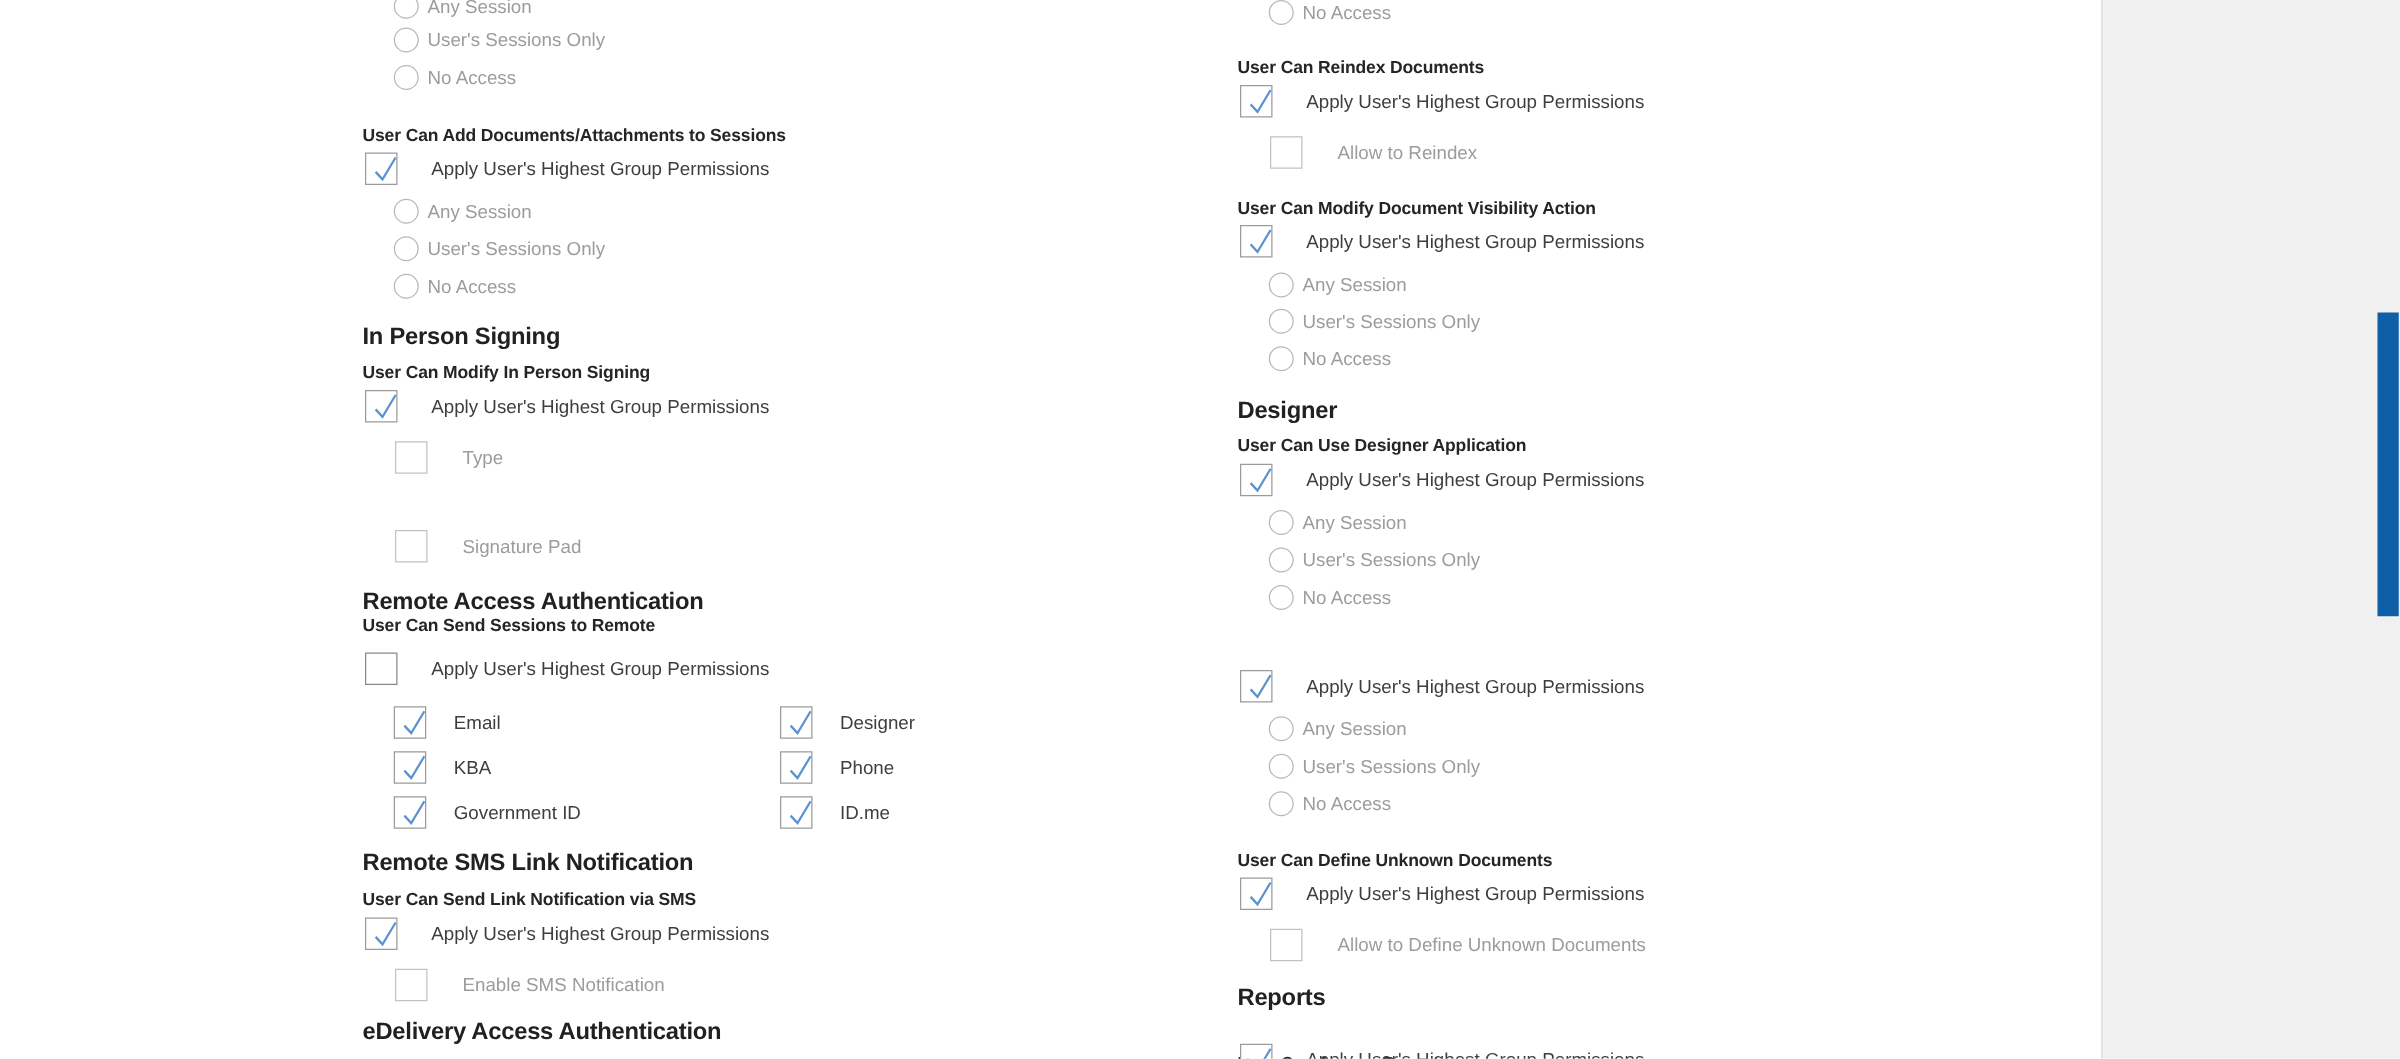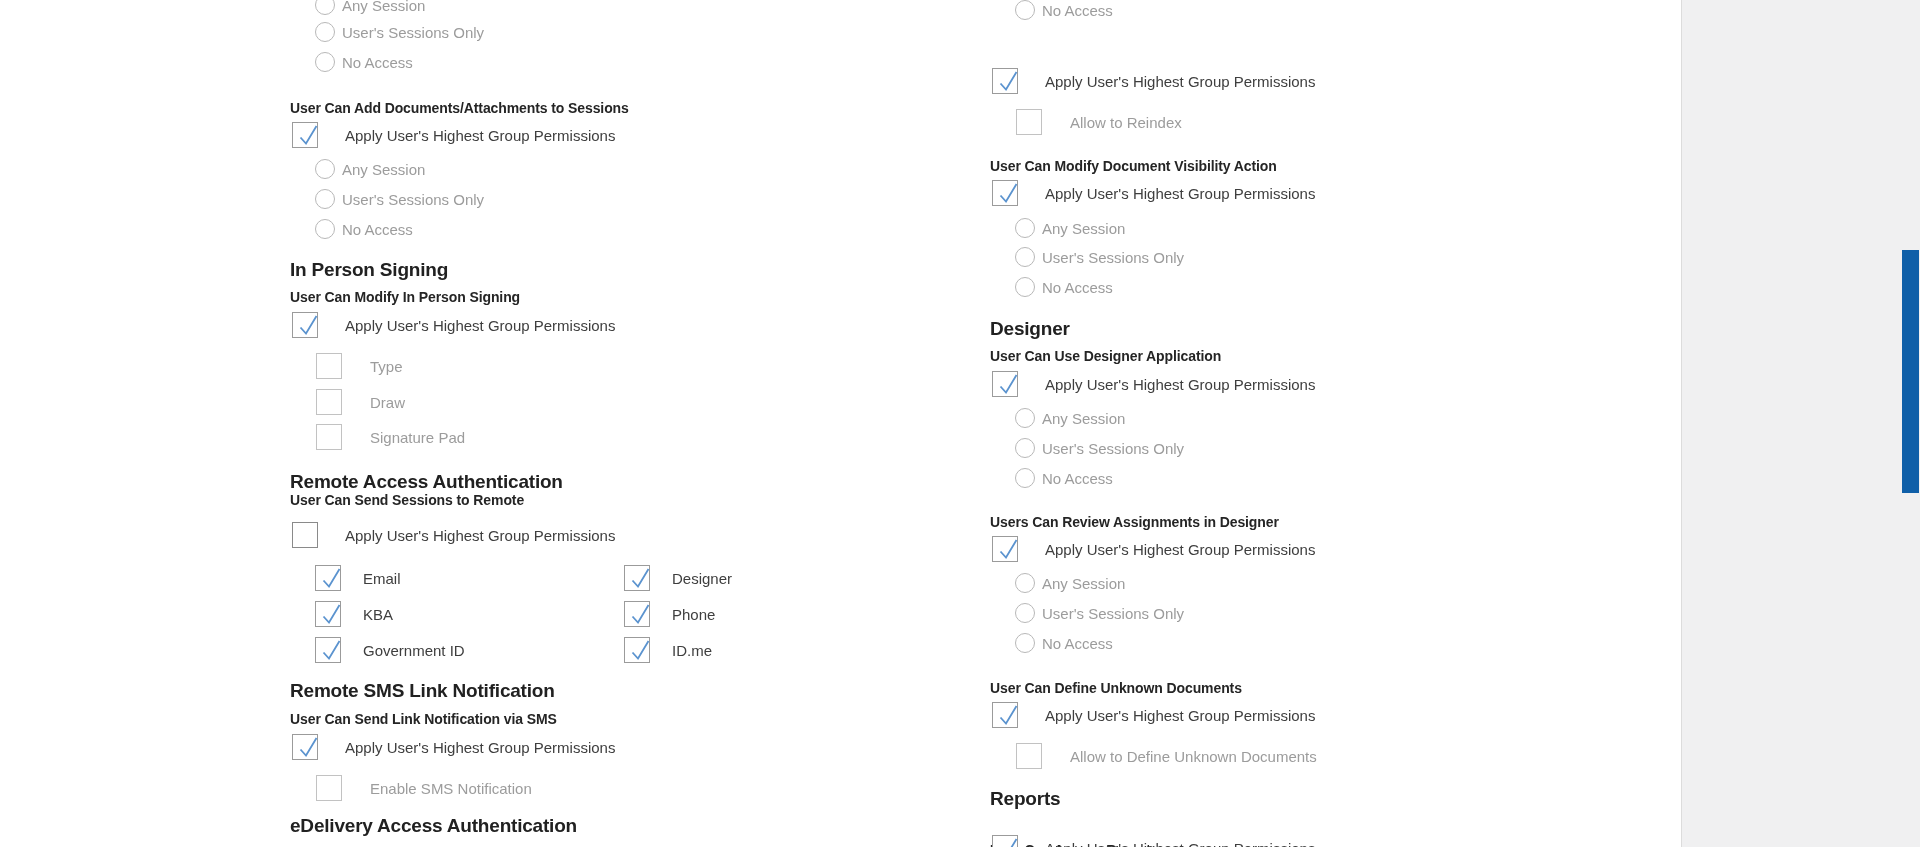--- a/index.html
+++ b/index.html
@@ -94,24 +94,20 @@
           <svg width="30" height="30" viewBox="0 0 30 30">
             <path d="M6.5 18.5 L12 24.5 L22.5 7" fill="none" stroke="#5b93cf" stroke-width="1.8"></path>
           </svg>
         </span>
         <span class="lbl">Apply User's Highest Group Permissions</span>
       </div>
       <div class="row cb-row v-sub" style="top: 353px;">
         <span class="box disabled"></span>
         <span class="lbl grey">Type</span>
       </div>
-      <div class="row cb-row v-sub" style="top: 389px;">
-        <span class="box disabled"></span>
-        <span class="lbl grey">Draw</span>
-      </div>
       <div class="row cb-row v-sub" style="top: 424px;">
         <span class="box disabled"></span>
         <span class="lbl grey">Signature Pad</span>
       </div>
       <div class="row section" style="top: 470px;">Remote Access Authentication</div>
       <div class="row subheading" style="top: 479px; margin-top: 12px;">User Can Send Sessions to Remote</div>
       <div class="row cb-row v-apply" style="top: 522px;">
         <span class="box unchecked-active"></span>
         <span class="lbl">Apply User's Highest Group Permissions</span>
       </div>
@@ -183,20 +179,21 @@
         <span class="box disabled"></span>
         <span class="lbl grey">Enable SMS Notification</span>
       </div>
       <div class="row section" style="top: 814px;">eDelivery Access Authentication</div>
     </div>
   <div class="col" id="col-right">
       <div class="row radio-row" style="top: 0px;">
         <span class="circle"></span>
         <span class="lbl grey">No Access</span>
       </div>
+      <div class="row subheading" style="top: 44px;">User Can Reindex Documents</div>
       <div class="row cb-row v-apply" style="top: 68px;">
         <span class="box checked">
           <svg width="30" height="30" viewBox="0 0 30 30">
             <path d="M6.5 18.5 L12 24.5 L22.5 7" fill="none" stroke="#5b93cf" stroke-width="1.8"></path>
           </svg>
         </span>
         <span class="lbl">Apply User's Highest Group Permissions</span>
       </div>
       <div class="row cb-row v-sub" style="top: 109px;">
         <span class="box disabled"></span>
@@ -238,21 +235,20 @@
         <span class="lbl grey">Any Session</span>
       </div>
       <div class="row radio-row" style="top: 438px;">
         <span class="circle"></span>
         <span class="lbl grey">User's Sessions Only</span>
       </div>
       <div class="row radio-row" style="top: 468px;">
         <span class="circle"></span>
         <span class="lbl grey">No Access</span>
       </div>
-      <div class="row subheading" style="top: 513px;">Users Can Review Assignments in Designer</div>
       <div class="row cb-row v-apply" style="top: 536px;">
         <span class="box checked">
           <svg width="30" height="30" viewBox="0 0 30 30">
             <path d="M6.5 18.5 L12 24.5 L22.5 7" fill="none" stroke="#5b93cf" stroke-width="1.8"></path>
           </svg>
         </span>
         <span class="lbl">Apply User's Highest Group Permissions</span>
       </div>
       <div class="row radio-row" style="top: 573px;">
         <span class="circle"></span>

